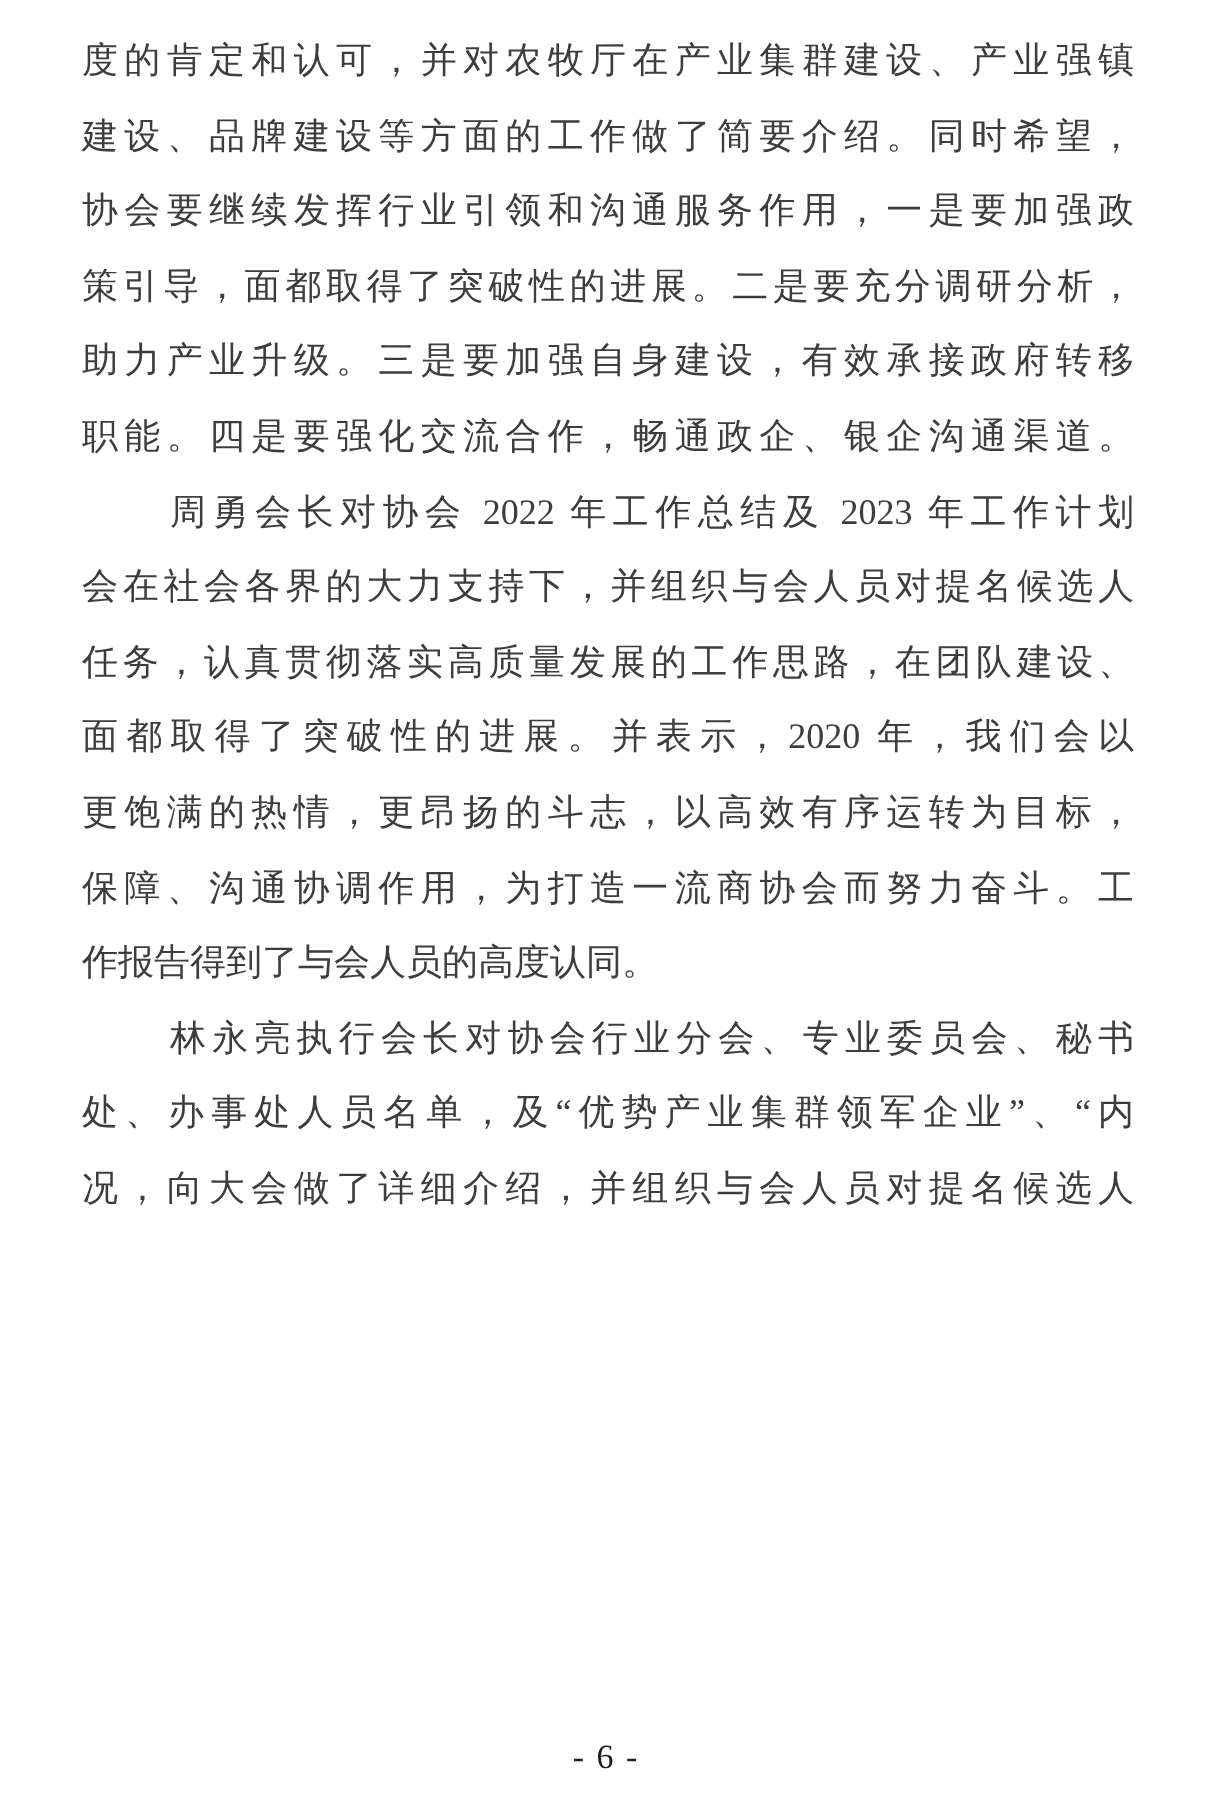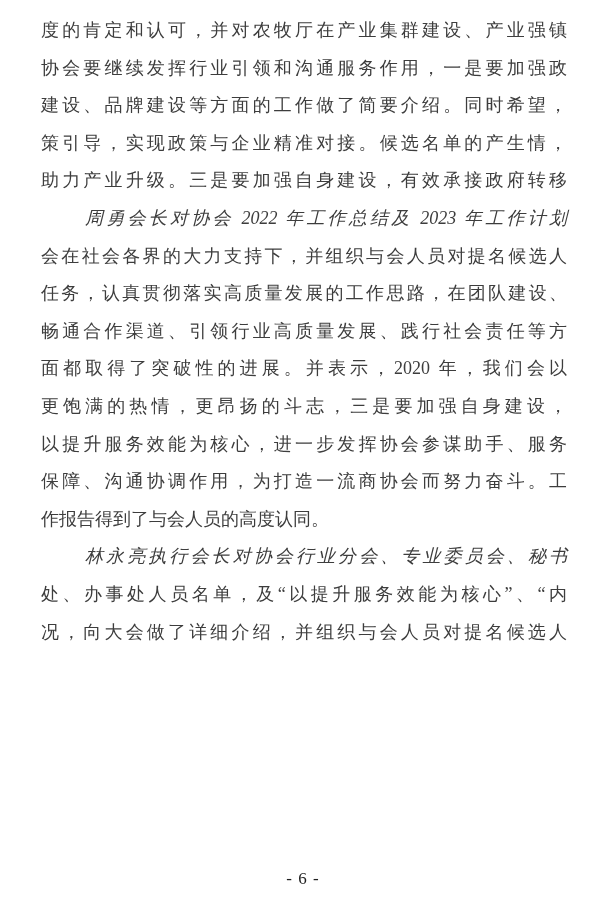--- a/index.html
+++ b/index.html
@@ -35,53 +35,51 @@
     white-space: nowrap;
     text-align: justify;
     text-align-last: left;
     overflow: visible;
   }
   .line.fill {
     text-align-last: justify;
   }
   .line.indent {
     text-indent: 44px;
-    font-style: italic;
   }
   .footer {
     position: absolute;
     left: 0;
     right: 0;
     top: 869px;
     text-align: center;
     font-family: "Liberation Serif", serif;
     font-size: 17px;
     color: #1f1f1f;
     letter-spacing: 1px;
   }
 </style>
 </head>
 <body>
 
 <div class="page">
   <div class="content" id="paragraphs">
       <div class="line fill">度的肯定和认可，并对农牧厅在产业集群建设、产业强镇</div>
+      <div class="line fill">建设、品牌建设等方面的工作做了简要介绍。同时希望，</div>
       <div class="line fill">协会要继续发挥行业引领和沟通服务作用，一是要加强政</div>
-      <div class="line fill">建设、品牌建设等方面的工作做了简要介绍。同时希望，</div>
-      <div class="line fill">策引导，实现政策与企业精准对接。候选名单的产生情，</div>
+      <div class="line fill">策引导，面都取得了突破性的进展。二是要充分调研分析，</div>
       <div class="line fill">助力产业升级。三是要加强自身建设，有效承接政府转移</div>
+      <div class="line fill">职能。四是要强化交流合作，畅通政企、银企沟通渠道。</div>
       <div class="line fill indent">周勇会长对协会 2022 年工作总结及 2023 年工作计划</div>
       <div class="line fill">会在社会各界的大力支持下，并组织与会人员对提名候选人</div>
       <div class="line fill">任务，认真贯彻落实高质量发展的工作思路，在团队建设、</div>
-      <div class="line fill">畅通合作渠道、引领行业高质量发展、践行社会责任等方</div>
       <div class="line fill">面都取得了突破性的进展。并表示，2020 年，我们会以</div>
-      <div class="line fill">更饱满的热情，更昂扬的斗志，三是要加强自身建设，</div>
-      <div class="line fill">以提升服务效能为核心，进一步发挥协会参谋助手、服务</div>
+      <div class="line fill">更饱满的热情，更昂扬的斗志，以高效有序运转为目标，</div>
       <div class="line fill">保障、沟通协调作用，为打造一流商协会而努力奋斗。工</div>
       <div class="line">作报告得到了与会人员的高度认同。</div>
       <div class="line fill indent">林永亮执行会长对协会行业分会、专业委员会、秘书</div>
-      <div class="line fill">处、办事处人员名单，及“以提升服务效能为核心”、“内</div>
+      <div class="line fill">处、办事处人员名单，及“优势产业集群领军企业”、“内</div>
       <div class="line fill">况，向大会做了详细介绍，并组织与会人员对提名候选人</div>
     </div>
   <div class="footer">
     <span>- 6 -</span>
   </div>
 </div>
 
 </body></html>

